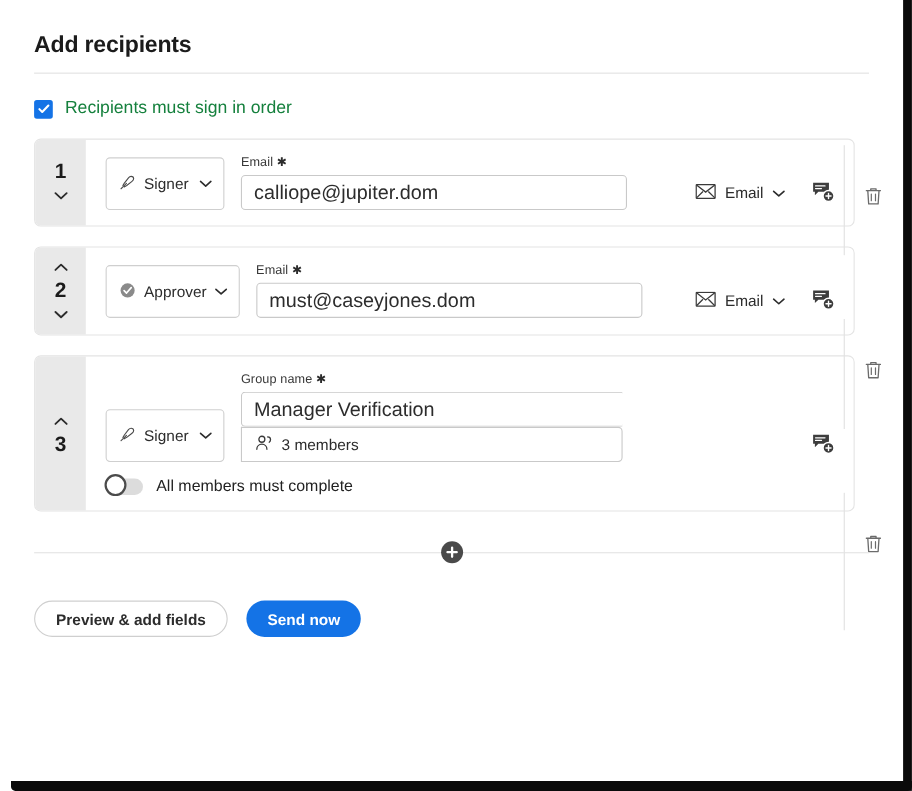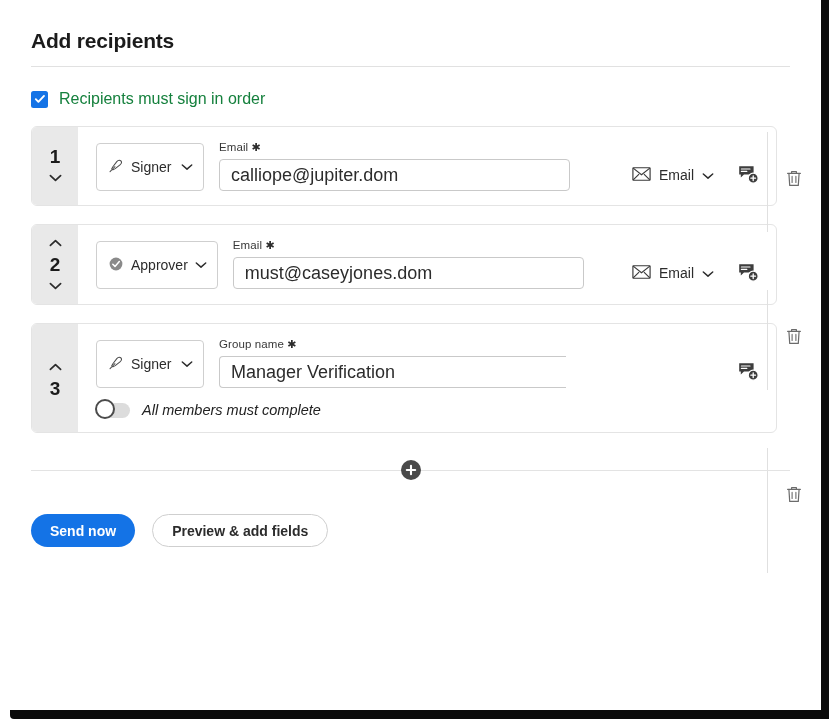--- a/index.html
+++ b/index.html
@@ -256,21 +256,20 @@
     height: 20px;
     border-radius: 50%;
     background: #fff;
     border: 2.5px solid #4b4b4b;
     box-sizing: border-box;
   }
   .togglelabel {
     margin-left: 12px;
     font-size: 14.5px;
     color: #222;
-    font-style: italic;
   }
 
   
   .trash {
     position: absolute;
     width: 30px; height: 30px;
     display: flex; align-items: center; justify-content: center;
     cursor: pointer;
   }
   .trashsep {
@@ -519,20 +518,30 @@
               </span>
             </div>
 
             <div class="fieldgrp">
               <span class="flabel">
                 <span>Group name</span>
                 <span class="req">✱</span>
               </span>
               <div class="grpwrap">
                 <div class="finput group">Manager Verification</div>
+                <div class="membersbtn">
+                  <span>
+                    <svg width="17" height="15" viewBox="0 0 18 16" aria-hidden="true">
+                      <circle cx="6.4" cy="4.6" r="2.9" fill="none" stroke="#3a3a3a" stroke-width="1.25"></circle>
+                      <path d="M1.5 14.4 c0-3.0 2.2-5.0 4.9-5.0 2.7 0 4.9 2.0 4.9 5.0" fill="none" stroke="#3a3a3a" stroke-width="1.25" stroke-linecap="round"></path>
+                      <path d="M12.0 2.4 c1.6 0 2.8 1.2 2.8 2.7 0 1.0-.5 1.9-1.3 2.4" fill="none" stroke="#3a3a3a" stroke-width="1.25" stroke-linecap="round"></path>
+                    </svg>
+                  </span>
+                  <span>3 members</span>
+                </div>
               </div>
             </div>
 
             <div class="actions">
               <span class="iconbtn">
                 <svg width="21" height="20" viewBox="0 0 21 20" aria-hidden="true">
                   <path d="M1.2 1.2 h14.4 v8.2 h-9.6 l-3.2 3.1 v-3.1 h-1.6 z" fill="#3d3d3d"></path>
                   <path d="M3.4 4.0 h8.6 M3.4 6.4 h5.4" fill="none" stroke="#ffffff" stroke-width="1.2" stroke-linecap="round"></path>
                   <circle cx="15.2" cy="13.2" r="5.0" fill="#3d3d3d" stroke="#ffffff" stroke-width="1.3"></circle>
                   <path d="M15.2 10.9 v4.6 M12.9 13.2 h4.6" fill="none" stroke="#ffffff" stroke-width="1.3" stroke-linecap="round"></path>
@@ -585,21 +594,21 @@
     <div class="adddiv">
       <span class="line"></span>
       <span class="addbtn">
         <svg width="12" height="12" viewBox="0 0 12 12" aria-hidden="true">
           <path d="M6 1.8 v8.4 M1.8 6 h8.4" fill="none" stroke="#ffffff" stroke-width="2.1" stroke-linecap="round"></path>
         </svg>
       </span>
     </div>
 
     <div class="footer">
+      <div class="btn secondary">Preview &amp; add fields</div>
       <div class="btn primary">Send now</div>
-      <div class="btn secondary">Preview &amp; add fields</div>
     </div>
 
   </div>
 
   <div class="edge-right"></div>
   <div class="edge-bottom"></div>
 </div>
 
 </body></html>

